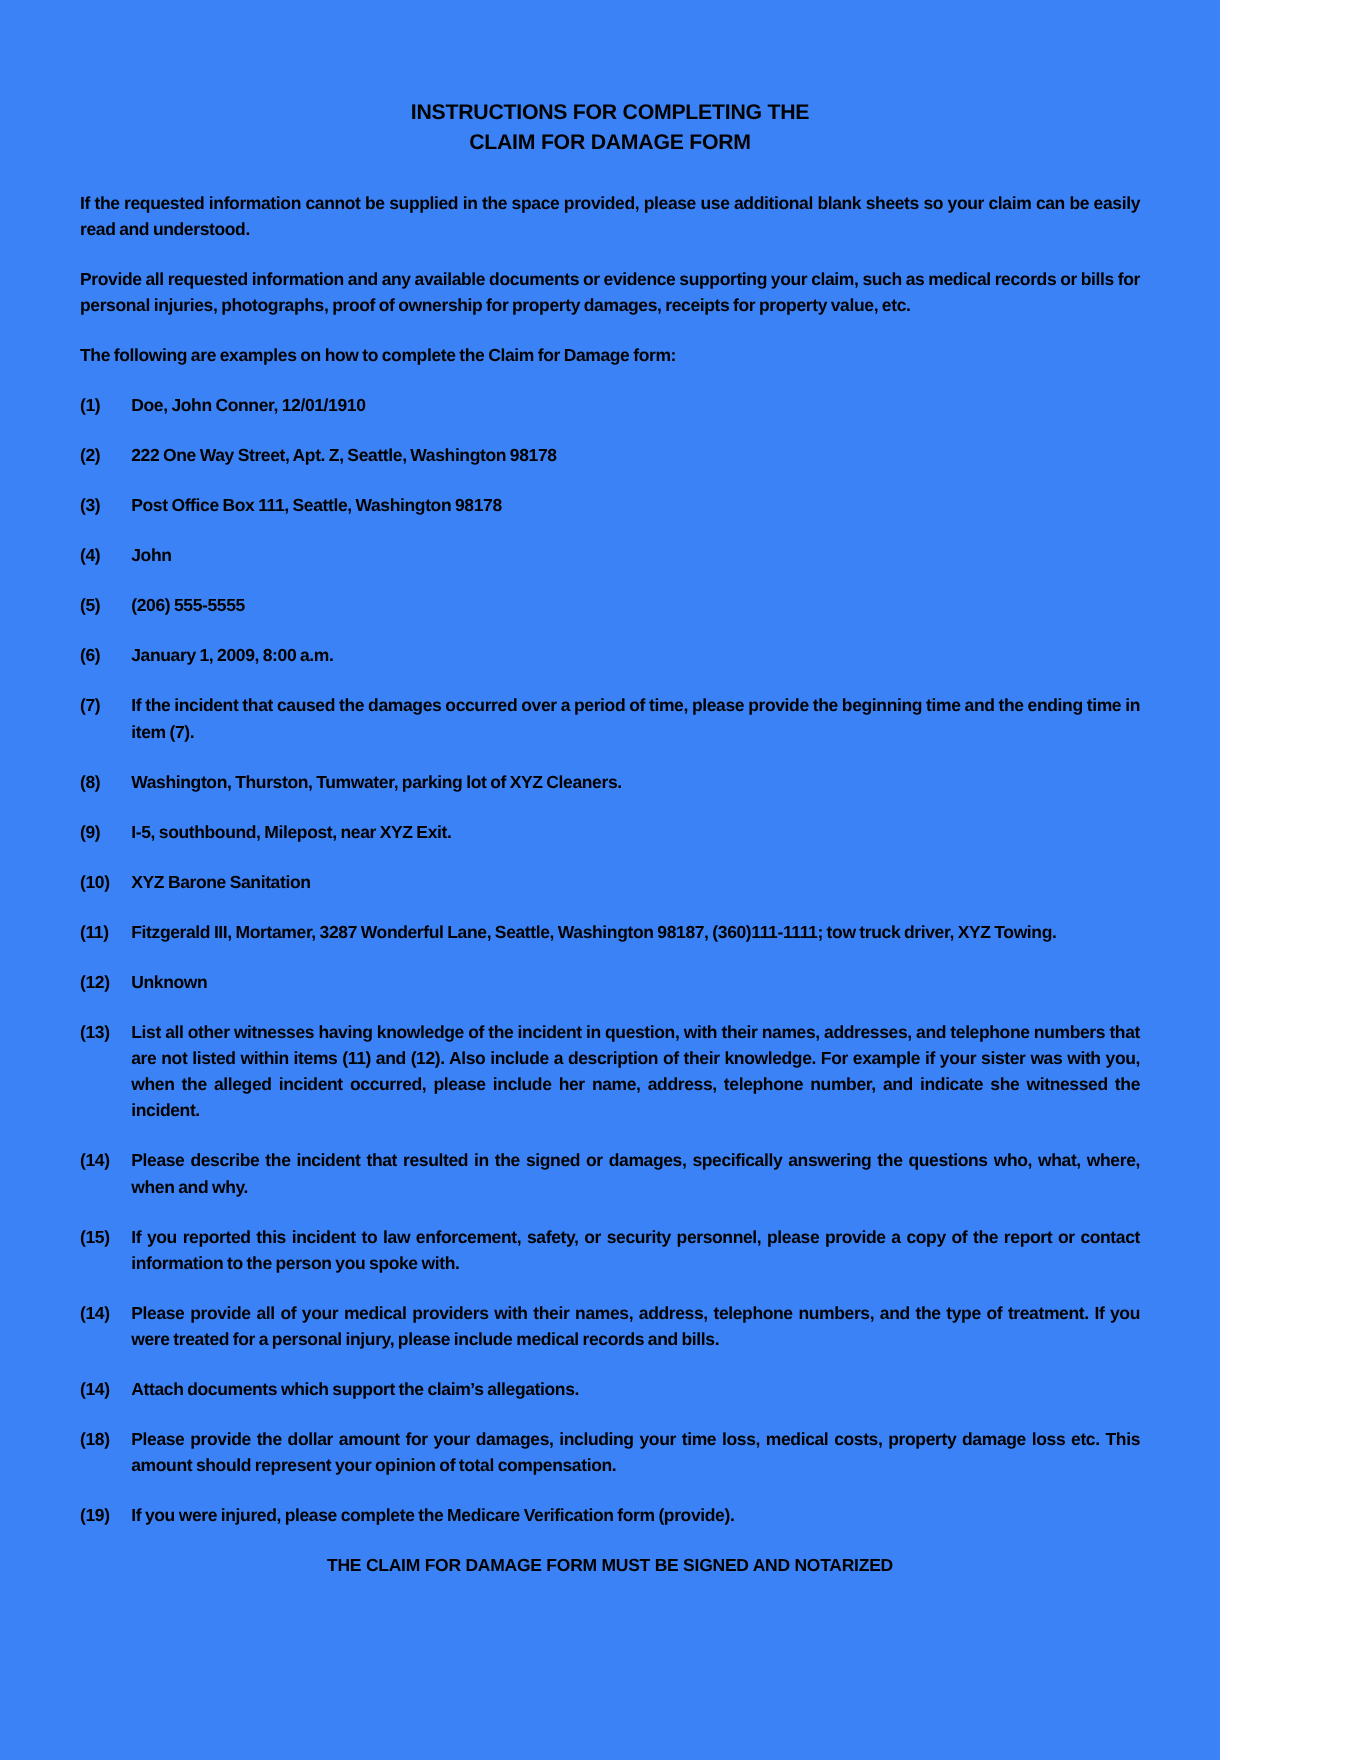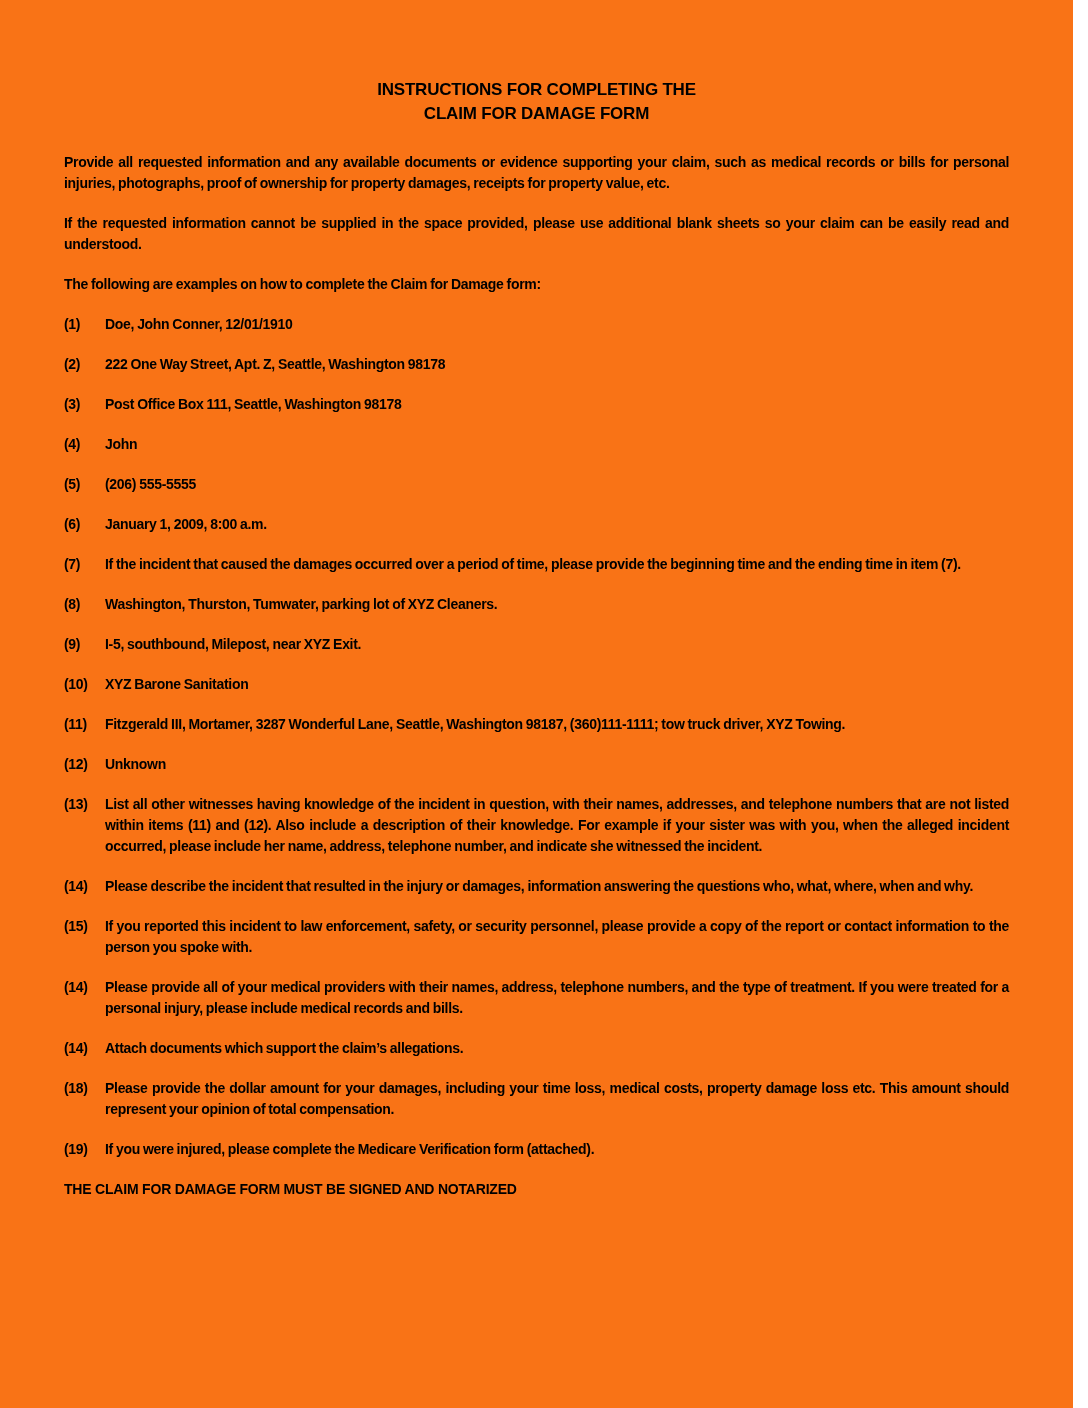--- a/index.html
+++ b/index.html
@@ -10,24 +10,24 @@
   body {
     width: 1088px;
     height: 1408px;
     font-family: "Liberation Sans", sans-serif;
     color: #000000;
     position: relative;
     overflow: hidden;
   }
   .page {
     box-sizing: border-box;
-    width: 1073px;
+    width: 976px;
     min-height: 1408px;
     padding: 78px 64px 0 64px;
-    background: #f97316;
+    background: #3b82f6;
   }
   .title {
     margin: 0 0 26px 0;
     text-align: center;
     font-size: 17px;
     font-weight: bold;
     line-height: 24px;
     letter-spacing: -0.2px;
   }
   .title-line { display: block; }
@@ -52,38 +52,39 @@
   .item .num {
     flex: 0 0 41px;
     text-align: left;
   }
   .item .txt {
     flex: 1;
     text-align: justify;
   }
   .footer-note {
     margin: 15px 0 0 0;
+    text-align: center;
     font-size: 14px;
     font-weight: bold;
     line-height: 21px;
     letter-spacing: -0.2px;
   }
 </style>
 </head>
 <body>
 
 <div class="page">
 
   <h1 class="title">
     <span class="title-line">INSTRUCTIONS FOR COMPLETING THE</span>
     <span class="title-line">CLAIM FOR DAMAGE FORM</span>
   </h1>
 
+  <p class="para">If the requested information cannot be supplied in the space provided, please use additional blank sheets so your claim can be easily read and understood.</p>
   <p class="para">Provide all requested information and any available documents or evidence supporting your claim, such as medical records or bills for personal injuries, photographs, proof of ownership for property damages, receipts for property value, etc.</p>
-  <p class="para">If the requested information cannot be supplied in the space provided, please use additional blank sheets so your claim can be easily read and understood.</p>
   <p class="para">The following are examples on how to complete the Claim for Damage form:</p>
 
   <div class="item">
     <span class="num">(1)</span>
     <span class="txt">Doe, John Conner, 12/01/1910</span>
   </div>
   <div class="item">
     <span class="num">(2)</span>
     <span class="txt">222 One Way Street, Apt. Z, Seattle, Washington 98178</span>
   </div>
@@ -126,38 +127,38 @@
   <div class="item">
     <span class="num">(12)</span>
     <span class="txt">Unknown</span>
   </div>
   <div class="item">
     <span class="num">(13)</span>
     <span class="txt">List all other witnesses having knowledge of the incident in question, with their names, addresses, and telephone numbers that are not listed within items (11) and (12).  Also include a description of their knowledge.  For example if your sister was with you, when the alleged incident occurred, please include her name, address, telephone number, and indicate she witnessed the incident.</span>
   </div>
   <div class="item">
     <span class="num">(14)</span>
-    <span class="txt">Please describe the incident that resulted in the injury or damages, information answering the questions who, what, where, when and why.</span>
+    <span class="txt">Please describe the incident that resulted in the signed or damages, specifically answering the questions who, what, where, when and why.</span>
   </div>
   <div class="item">
     <span class="num">(15)</span>
     <span class="txt">If you reported this incident to law enforcement, safety, or security personnel, please provide a copy of the report or contact information to the person you spoke with.</span>
   </div>
   <div class="item">
     <span class="num">(14)</span>
     <span class="txt">Please provide all of your medical providers with their names, address, telephone numbers, and the type of treatment.  If you were treated for a personal injury, please include medical records and bills.</span>
   </div>
   <div class="item">
     <span class="num">(14)</span>
     <span class="txt">Attach documents which support the claim’s allegations.</span>
   </div>
   <div class="item">
     <span class="num">(18)</span>
     <span class="txt">Please provide the dollar amount for your damages, including your time loss, medical costs, property damage loss etc.  This amount should represent your opinion of total compensation.</span>
   </div>
   <div class="item">
     <span class="num">(19)</span>
-    <span class="txt">If you were injured, please complete the Medicare Verification form (attached).</span>
+    <span class="txt">If you were injured, please complete the Medicare Verification form (provide).</span>
   </div>
 
   <p class="footer-note">THE CLAIM FOR DAMAGE FORM MUST BE SIGNED AND NOTARIZED</p>
 
 </div>
 
 </body></html>

